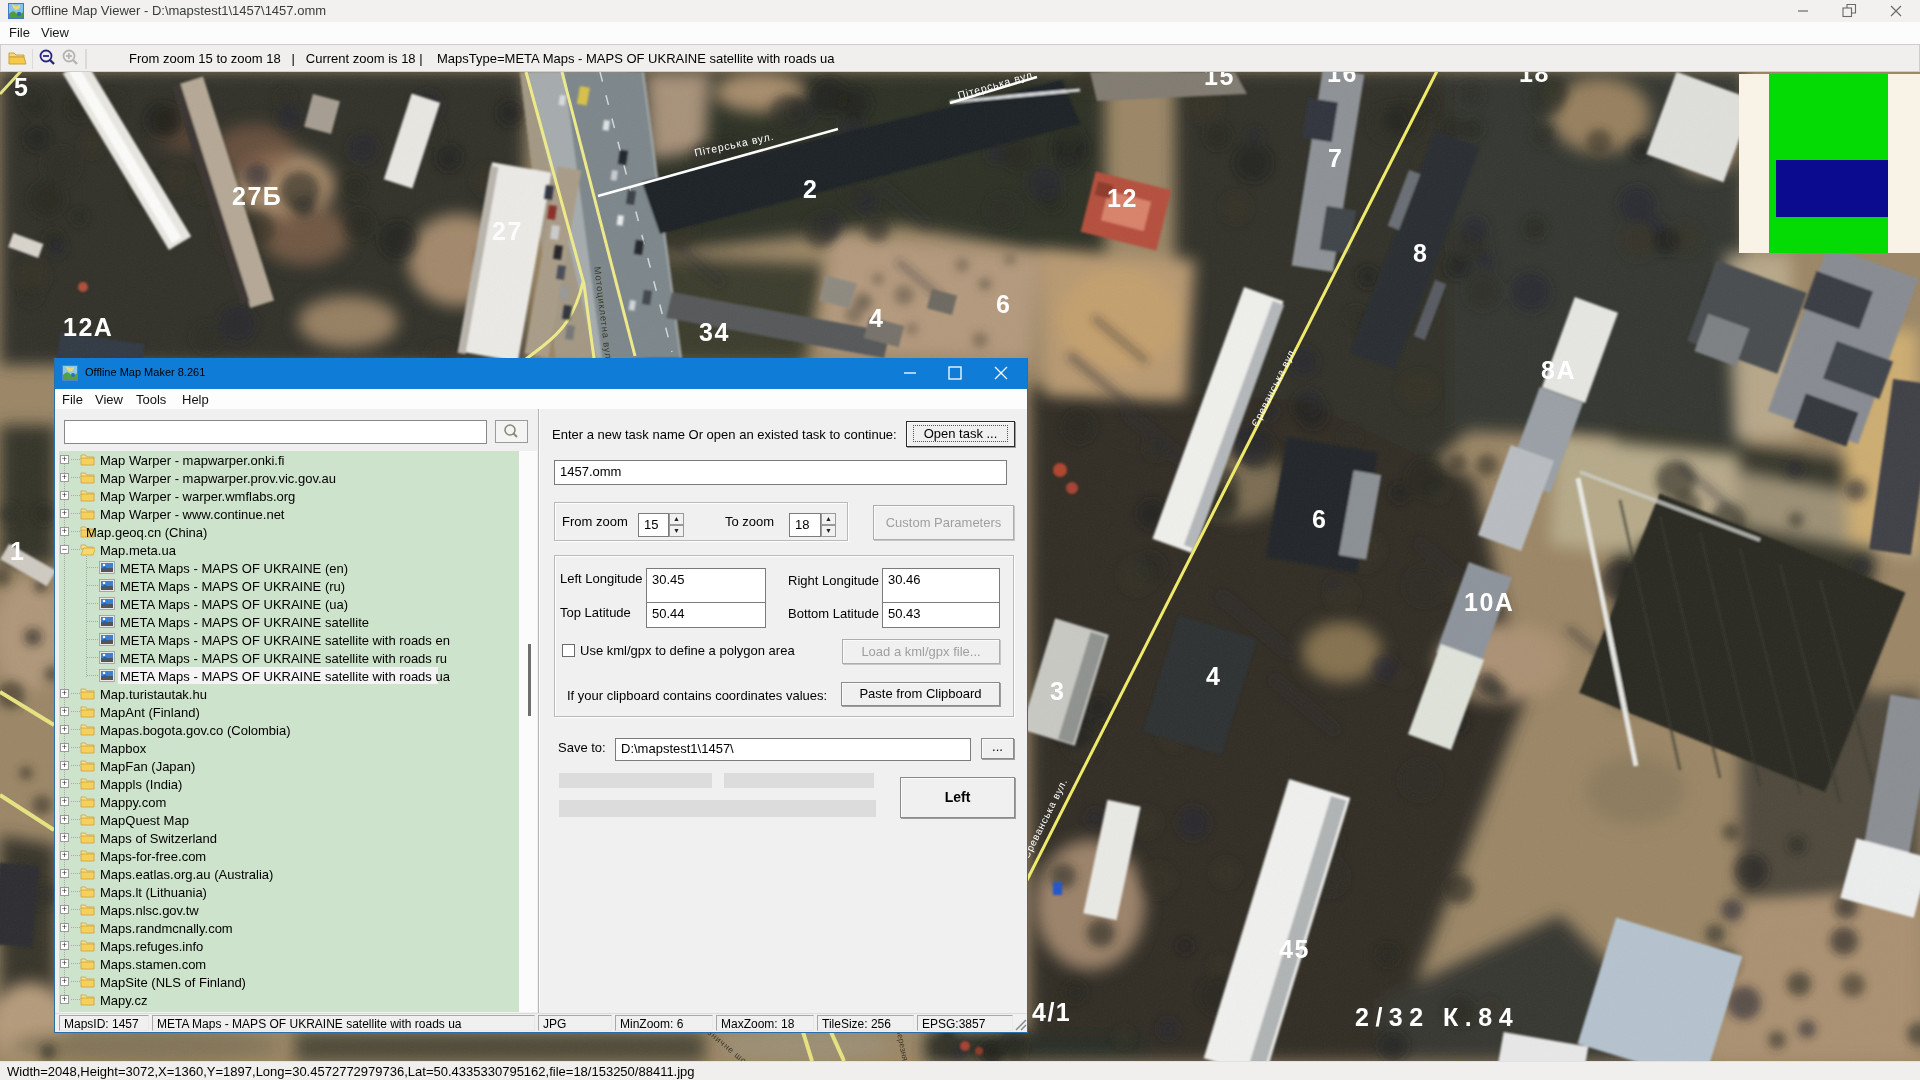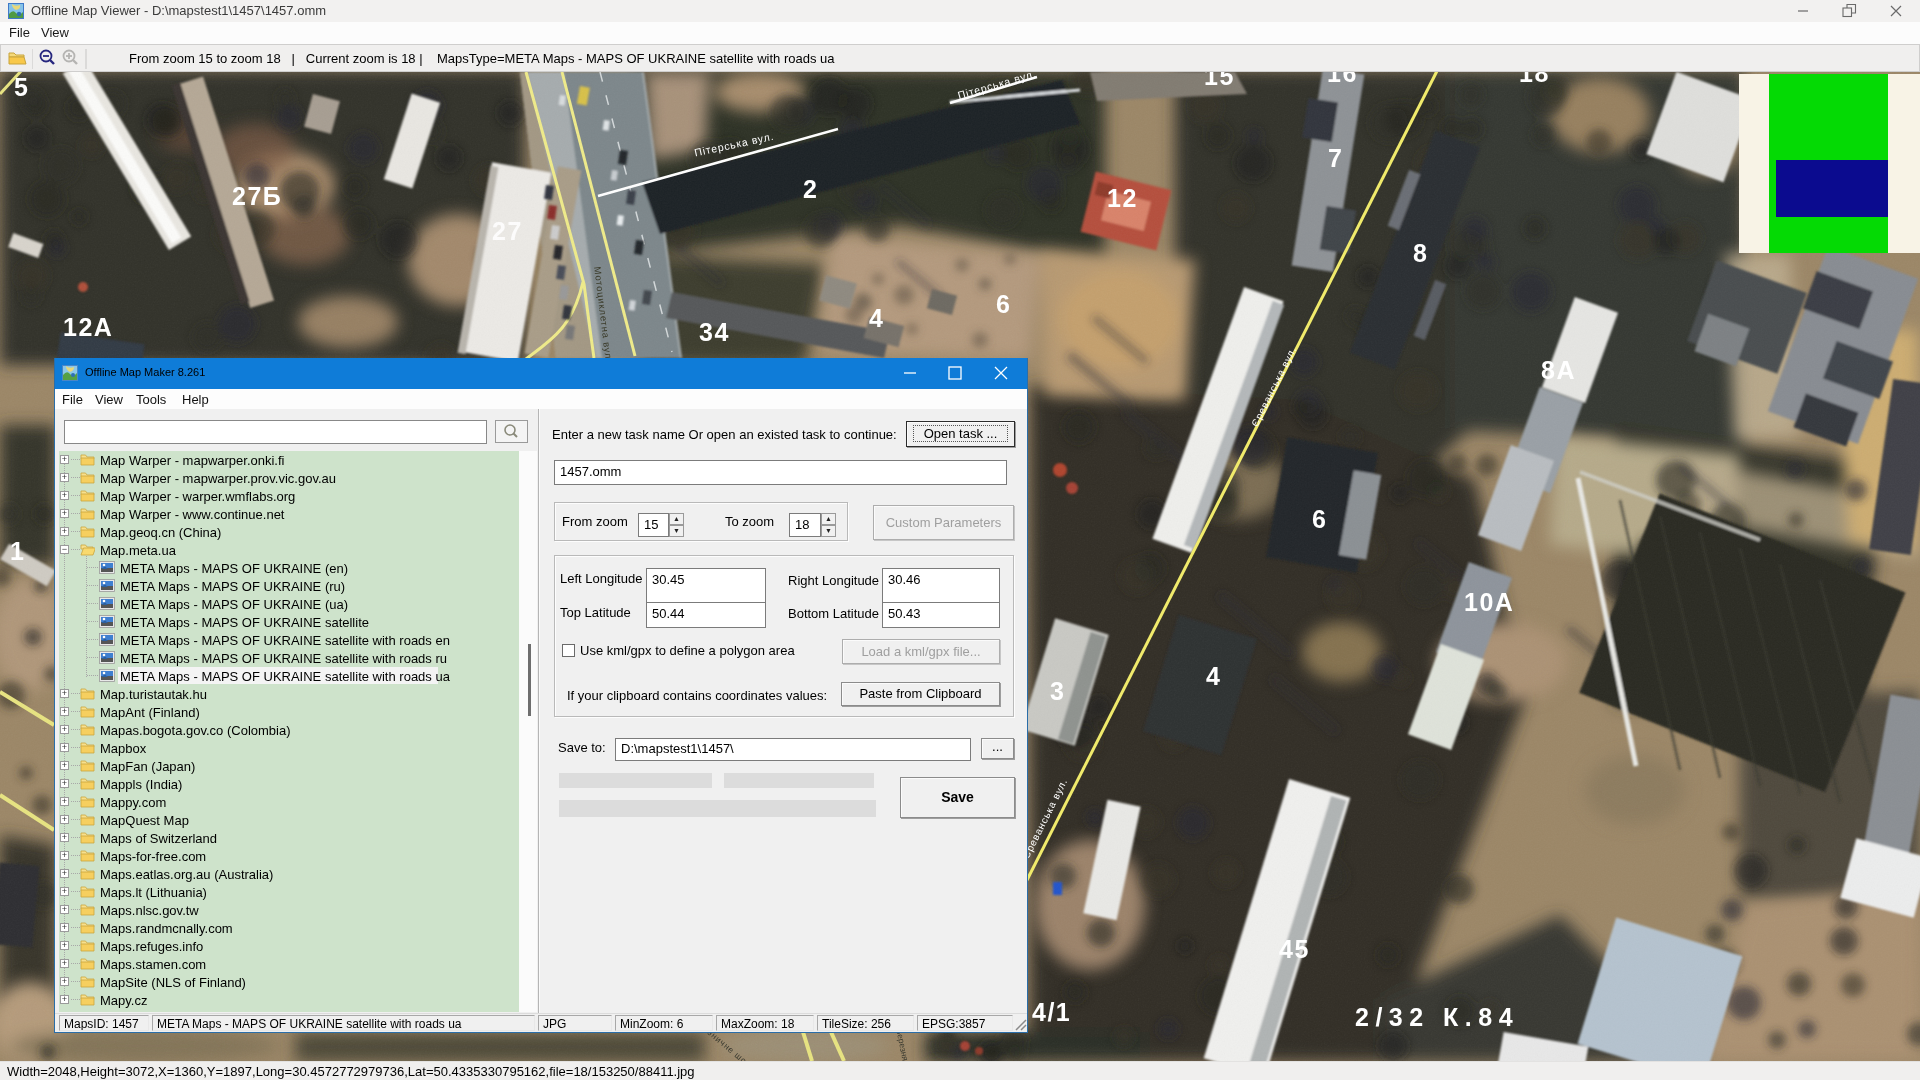--- a/index.html
+++ b/index.html
@@ -615,21 +615,21 @@
         </svg>
         <span class="lbl" style="left:41px">Map Warper - www.continue.net</span>
       </div>
 <div class="trow" style="top:72px;width:460px">
         <i class="abs" style="left:12px;top:8px;width:9px;border-top:1px dotted #a8a8a8"></i>
         <span class="exp" style="left:1px">+</span>
         <svg class="fold" style="left:21px" width="15" height="13">
           <path d="M1,2 h4.5 l1.5,2 h7 v1.5 h-13 z" fill="#f7e08e" stroke="#caa53d" stroke-width="0.8"></path>
           <path d="M1,5 h13 v7 h-13 z" fill="#f6cf5f" stroke="#caa53d" stroke-width="0.8"></path>
         </svg>
-        <span class="lbl" style="left:41px">Map.geoq.cn (China)</span>
+        <span class="lbl" style="left:27px">Map.geoq.cn (China)</span>
       </div>
 <div class="trow" style="top:90px;width:460px">
         <i class="abs" style="left:12px;top:8px;width:9px;border-top:1px dotted #a8a8a8"></i>
         <span class="exp" style="left:1px">−</span>
         <svg class="fold" style="left:21px" width="16" height="13">
           <path d="M1,2 h4.5 l1.5,2 h6 v2 h-12 z" fill="#f7e08e" stroke="#caa53d" stroke-width="0.8"></path>
           <path d="M1,12 l2.5,-7 h12 l-2.5,7 z" fill="#f8d96e" stroke="#caa53d" stroke-width="0.8"></path>
         </svg>
         <span class="lbl" style="left:41px">Map.meta.ua</span>
       </div>
@@ -904,21 +904,21 @@
 <span class="rp-label" style="left:525px;top:285px">Use kml/gpx to define a polygon area</span>
 <div class="btn dis" style="left:787px;top:281px;width:158px;height:25px;padding-top:4px">Load a kml/gpx file...</div>
 <span class="rp-label" style="left:512px;top:330px">If your clipboard contains coordinates values:</span>
 <div class="btn" style="left:786px;top:324px;width:159px;height:24px;padding-top:3px">Paste from Clipboard</div>
 <span class="rp-label" style="left:503px;top:382px">Save to:</span>
 <div class="inp" style="left:560px;top:380px;width:356px;height:23px;padding-top:2px">D:\mapstest1\1457\</div>
 <div class="btn" style="left:926px;top:380px;width:33px;height:21px;padding-top:0">...</div>
 <div class="pbar" style="left:504px;top:415px;width:153px;height:15px"></div>
 <div class="pbar" style="left:669px;top:415px;width:150px;height:15px"></div>
 <div class="pbar" style="left:504px;top:442px;width:317px;height:17px"></div>
-<div class="btn" style="left:845px;top:419px;width:115px;height:41px;padding-top:11px;font-weight:bold;font-size:14px">Save</div>
+<div class="btn" style="left:845px;top:419px;width:115px;height:41px;padding-top:11px;font-weight:bold;font-size:14px">Left</div>
 <div id="dstatus">
 <div class="seg" style="left:4px;width:90px">MapsID: 1457</div>
 <div class="seg" style="left:97px;width:383px">META Maps - MAPS OF UKRAINE satellite with roads ua</div>
 <div class="seg" style="left:483px;width:74px">JPG</div>
 <div class="seg" style="left:560px;width:98px">MinZoom: 6</div>
 <div class="seg" style="left:661px;width:98px">MaxZoom: 18</div>
 <div class="seg" style="left:762px;width:97px">TileSize: 256</div>
 <div class="seg" style="left:862px;width:96px">EPSG:3857</div>
 <svg class="abs" style="right:0;bottom:0" width="14" height="14">
         <path d="M13,3 L3,13 M13,8 L8,13" stroke="#8a8a8a" stroke-width="1.5"></path>

